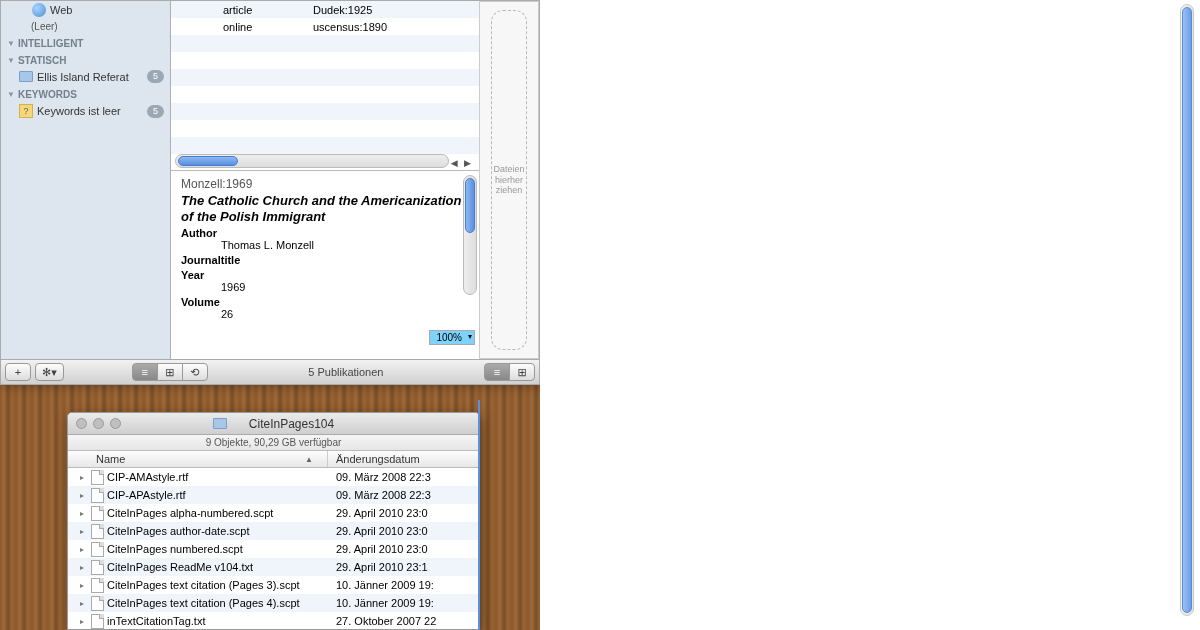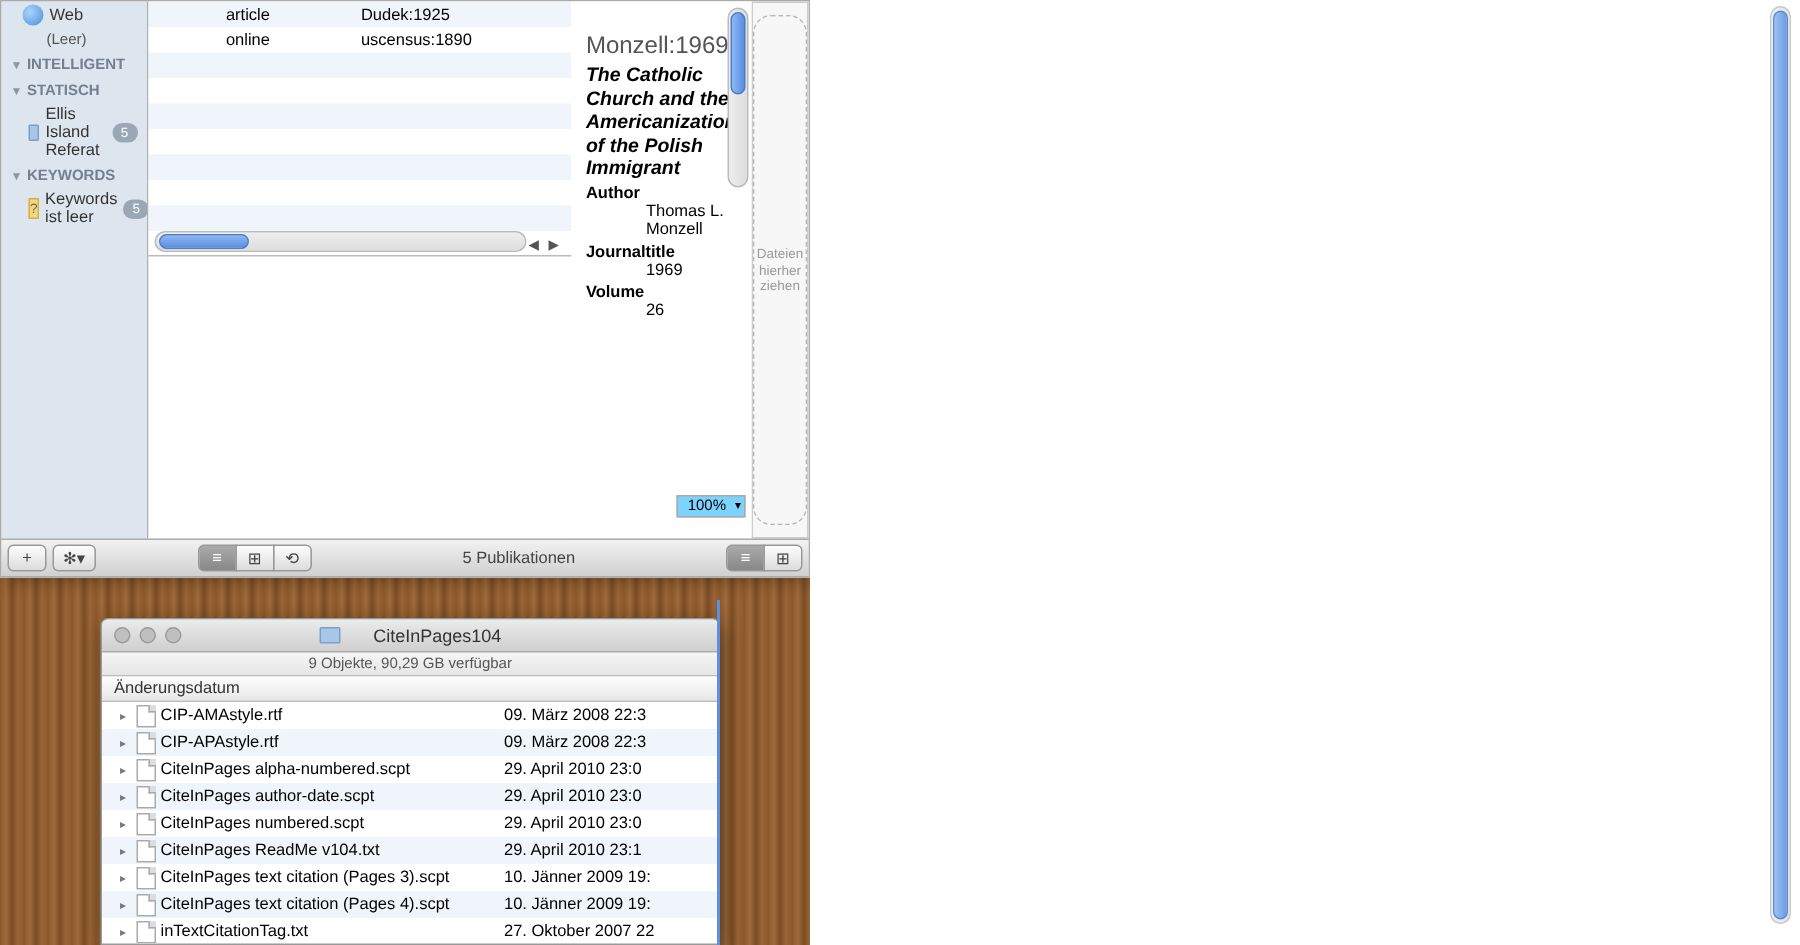--- a/index.html
+++ b/index.html
@@ -58,21 +58,21 @@
 .badge {
   margin-left:auto;
   background:#9aa8b5;
   color:#fff;
   border-radius:8px;
   padding:0 6px;
   font-size:9px;
   line-height:13px;
 }
 
-.main-area { flex:1; display:flex; flex-direction:row; background:#fff; }
+.main-area { flex:1; display:flex; flex-direction:column; background:#fff; }
 .pubs-list { flex:0 0 auto; height:170px; border-bottom:1px solid #bbb; position:relative; overflow:hidden; }
 .pubs-rows { }
 .pub-row { display:flex; height:17px; align-items:center; padding-left:52px; }
 .pub-row:nth-child(odd) { background:#f0f5fb; }
 .pub-row:nth-child(even) { background:#fff; }
 .pub-type { width:90px; }
 .pub-key { width:140px; }
 .hscroll {
   position:absolute; bottom:2px; left:4px; right:30px; height:14px;
   background:linear-gradient(#eee,#ddd);
@@ -89,21 +89,21 @@
 .detail-pane .vscroll {
   position:absolute; right:2px; top:4px; width:14px; height:120px;
   background:linear-gradient(90deg,#eee,#ddd);
   border:1px solid #bbb; border-radius:8px;
 }
 .detail-pane .vscroll-thumb {
   position:absolute; left:1px; top:2px; width:10px; height:55px;
   background:linear-gradient(90deg,#8fb8f4,#5a8fe0);
   border:1px solid #4a7dc8; border-radius:6px;
 }
-.detail-citekey { font-size:16px; color:#555;margin-top:15px; }
+.detail-citekey { font-size:12px; color:#555; }
 .detail-title { font-size:13px; font-weight:bold; font-style:italic; margin:2px 0; line-height:1.2; }
 .detail-type { font-size:10px; color:#666; }
 .detail-label { font-size:11px; font-weight:bold; margin-top:3px; }
 .detail-value { font-size:11px; padding-left:40px; }
 .zoom-box { position:absolute; right:4px; bottom:14px; font-size:10px; border:1px solid #aaa; background:#7dd3fc; padding:1px 12px 1px 6px; }
 .zoom-box:after{ content:"▾"; position:absolute; right:2px; font-size:8px; }
 
 .drop-zone {
   width:60px; border:1px solid #ccc; background:#f7f7f7; display:flex; align-items:center; justify-content:center;
 }
@@ -186,21 +186,21 @@
 
 </style>
 </head>
 <body>
 
 <div class="desktop-area"></div>
 
 <div class="bib-window">
   <div class="bib-body">
     <div class="sidebar">
-      <div class="sidebar-item" style="padding-left:14px;">
+      <div class="sidebar-item" style="padding-left:31px;">
         <span class="globe-icon"></span>
         <span>Web</span>
       </div>
       <div class="sidebar-item sub">
         <span>(Leer)</span>
       </div>
 
       <div class="sidebar-group-header">
         <span class="tri">▼</span>
         <span>INTELLIGENT</span>
@@ -252,20 +252,21 @@
         </div>
         <div class="hscroll-arrows">◀ ▶</div>
       </div>
 
       <div class="detail-pane">
         <div class="detail-citekey">Monzell:1969</div>
         <div class="detail-title">The Catholic Church and the Americanization of the Polish Immigrant</div>
         <div class="detail-label">Author</div>
         <div class="detail-value">Thomas L. Monzell</div>
         <div class="detail-label">Journaltitle</div>
+        <div class="detail-label">Year</div>
         <div class="detail-value">1969</div>
         <div class="detail-label">Volume</div>
         <div class="detail-value">26</div>
         <div class="vscroll">
           <div class="vscroll-thumb"></div>
         </div>
         <div class="zoom-box">100%</div>
       </div>
     </div>
 
@@ -300,20 +301,24 @@
       <div class="tl"></div>
       <div class="tl"></div>
     </div>
     <div class="titlebar-title">
       <span class="folder-icon"></span>
       <span>CiteInPages104</span>
     </div>
   </div>
   <div class="infobar">9 Objekte, 90,29 GB verfügbar</div>
   <div class="col-headers">
+    <div class="col-h name">
+      <span>Name</span>
+      <span class="sort-tri">▲</span>
+    </div>
     <div class="col-h date">Änderungsdatum</div>
   </div>
   <div class="file-rows" id="file-rows">
       <div class="file-row">
         <div class="fname">
           <span class="disclosure">▸</span>
           <span class="doc-icon"></span>
           <span>CIP-AMAstyle.rtf</span>
         </div>
         <div class="fdate">09. März 2008 22:3</div>

